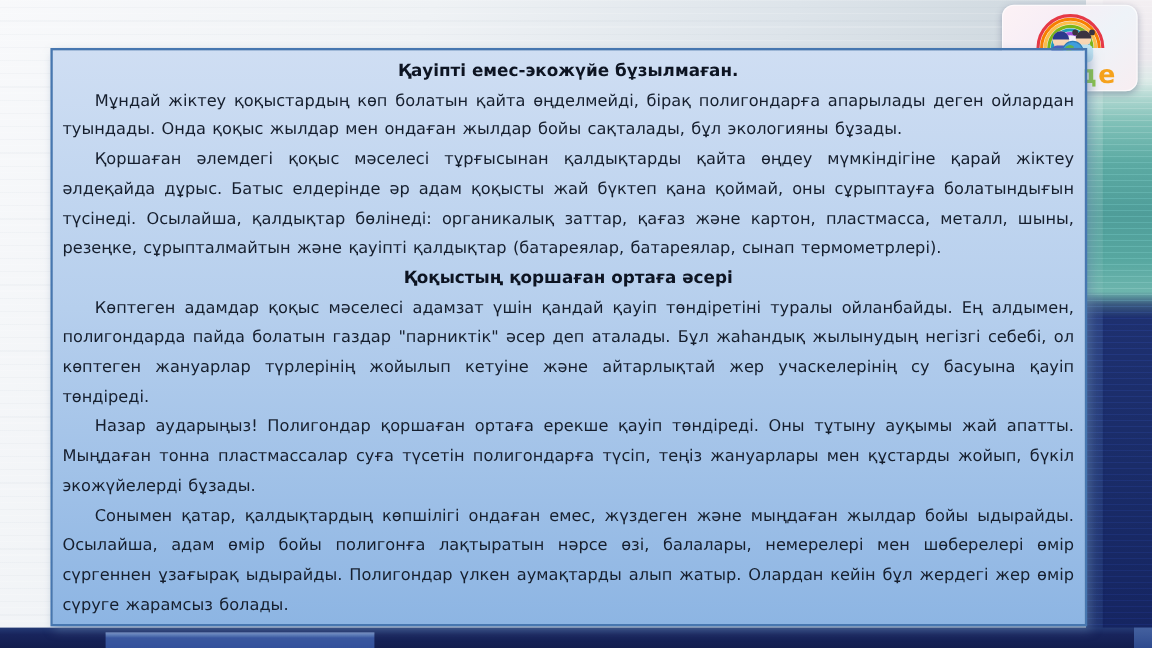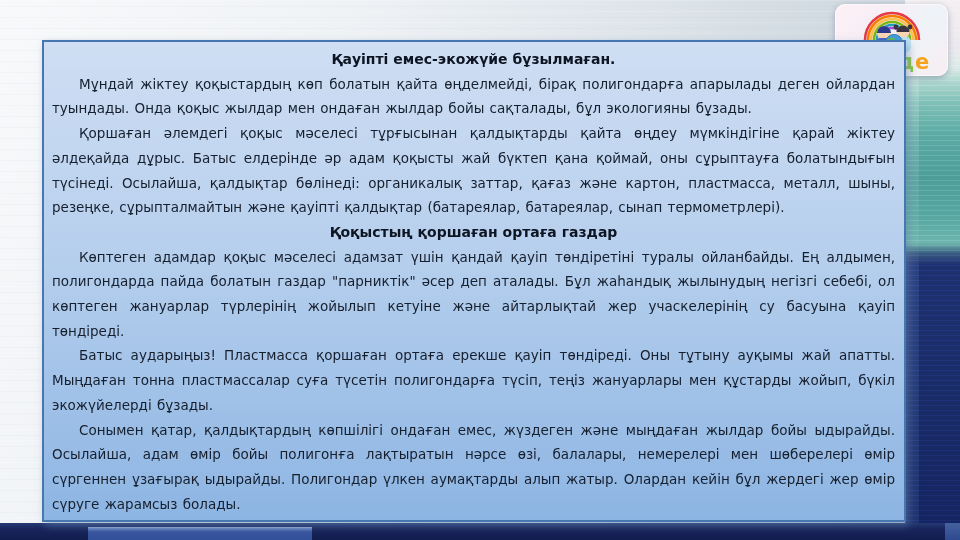--- a/index.html
+++ b/index.html
@@ -119,20 +119,20 @@
         <path d="M57 40 q4 -2 5 1 q-2 3 -5 2z" fill="#62b54a"></path>
       </g>
     </svg>
     <div class="logo-word"><span style="color: rgb(46, 182, 201);">з</span><span style="color: rgb(246, 162, 28);">е</span><span style="color: rgb(238, 111, 168);">р</span><span style="color: rgb(139, 197, 65);">д</span><span style="color: rgb(246, 162, 28);">е</span></div>
   </div>
 
   <div class="box">
     <p class="h">Қауіпті емес-экожүйе бұзылмаған.</p>
     <p class="para">Мұндай жіктеу қоқыстардың көп болатын қайта өңделмейді, бірақ полигондарға апарылады деген ойлардан туындады. Онда қоқыс жылдар мен ондаған жылдар бойы сақталады, бұл экологияны бұзады.</p>
     <p class="para">Қоршаған әлемдегі қоқыс мәселесі тұрғысынан қалдықтарды қайта өңдеу мүмкіндігіне қарай жіктеу әлдеқайда дұрыс. Батыс елдерінде әр адам қоқысты жай бүктеп қана қоймай, оны сұрыптауға болатындығын түсінеді. Осылайша, қалдықтар бөлінеді: органикалық заттар, қағаз және картон, пластмасса, металл, шыны, резеңке, сұрыпталмайтын және қауіпті қалдықтар (батареялар, батареялар, сынап термометрлері).</p>
-    <p class="h">Қоқыстың қоршаған ортаға газдар</p>
+    <p class="h">Қоқыстың қоршаған ортаға әсері</p>
     <p class="para">Көптеген адамдар қоқыс мәселесі адамзат үшін қандай қауіп төндіретіні туралы ойланбайды. Ең алдымен, полигондарда пайда болатын газдар "парниктік" әсер деп аталады. Бұл жаһандық жылынудың негізгі себебі, ол көптеген жануарлар түрлерінің жойылып кетуіне және айтарлықтай жер учаскелерінің су басуына қауіп төндіреді.</p>
-    <p class="para">Батыс аударыңыз! Пластмасса қоршаған ортаға ерекше қауіп төндіреді. Оны тұтыну ауқымы жай апатты. Мыңдаған тонна пластмассалар суға түсетін полигондарға түсіп, теңіз жануарлары мен құстарды жойып, бүкіл экожүйелерді бұзады.</p>
+    <p class="para">Назар аударыңыз! Полигондар қоршаған ортаға ерекше қауіп төндіреді. Оны тұтыну ауқымы жай апатты. Мыңдаған тонна пластмассалар суға түсетін полигондарға түсіп, теңіз жануарлары мен құстарды жойып, бүкіл экожүйелерді бұзады.</p>
     <p class="para">Сонымен қатар, қалдықтардың көпшілігі ондаған емес, жүздеген және мыңдаған жылдар бойы ыдырайды. Осылайша, адам өмір бойы полигонға лақтыратын нәрсе өзі, балалары, немерелері мен шөберелері өмір сүргеннен ұзағырақ ыдырайды. Полигондар үлкен аумақтарды алып жатыр. Олардан кейін бұл жердегі жер өмір сүруге жарамсыз болады.</p>
     <p class="para">Қоқыс мәселесі ерекше маңызға ие. Мұнда көптеген рұқсат етілмеген полигондар бар, олар кейде тұрғын аудандардың ортасында орналасады. Сонымен қатар, тұтынудың төмен мәдениеті мен халықтың жауапкершілік деңгейі қоршаған ортаға қосымша зиян келтіреді. Мәселені шешуге болады, бірақ бұл үшін белгілі бір құралдар қажет.</p>
   </div>
 
 </div>
 
 </body></html>

